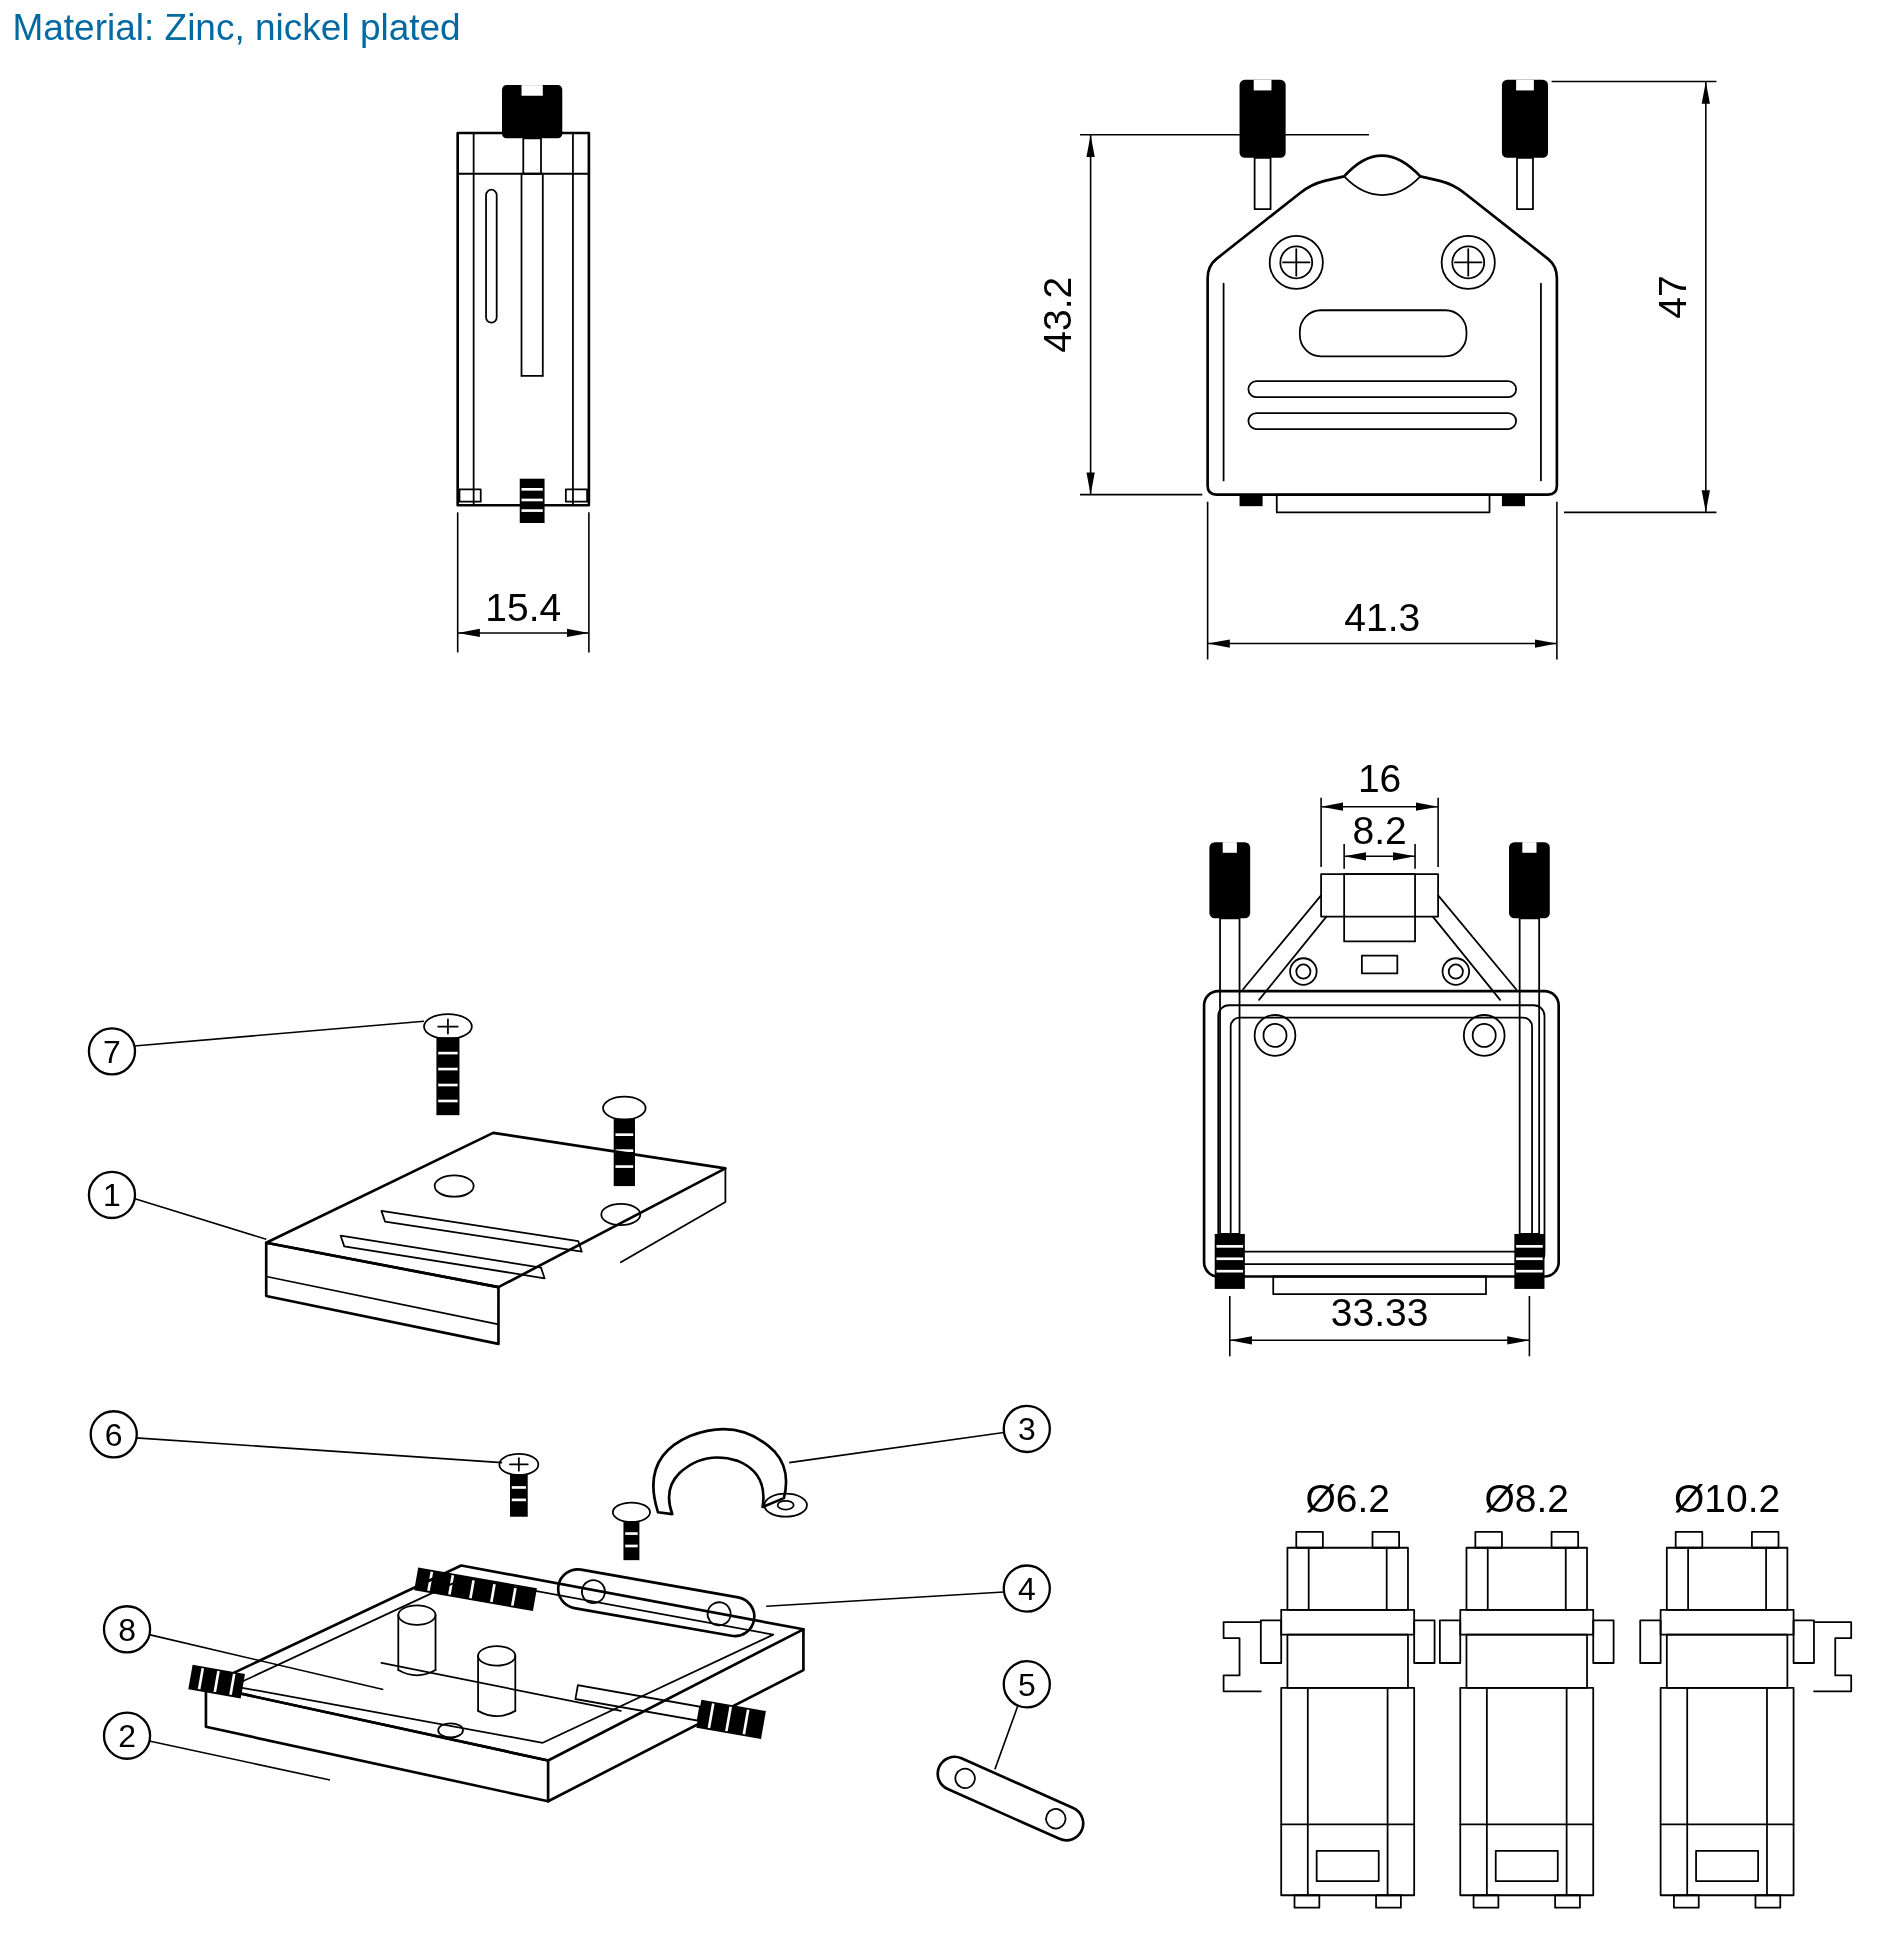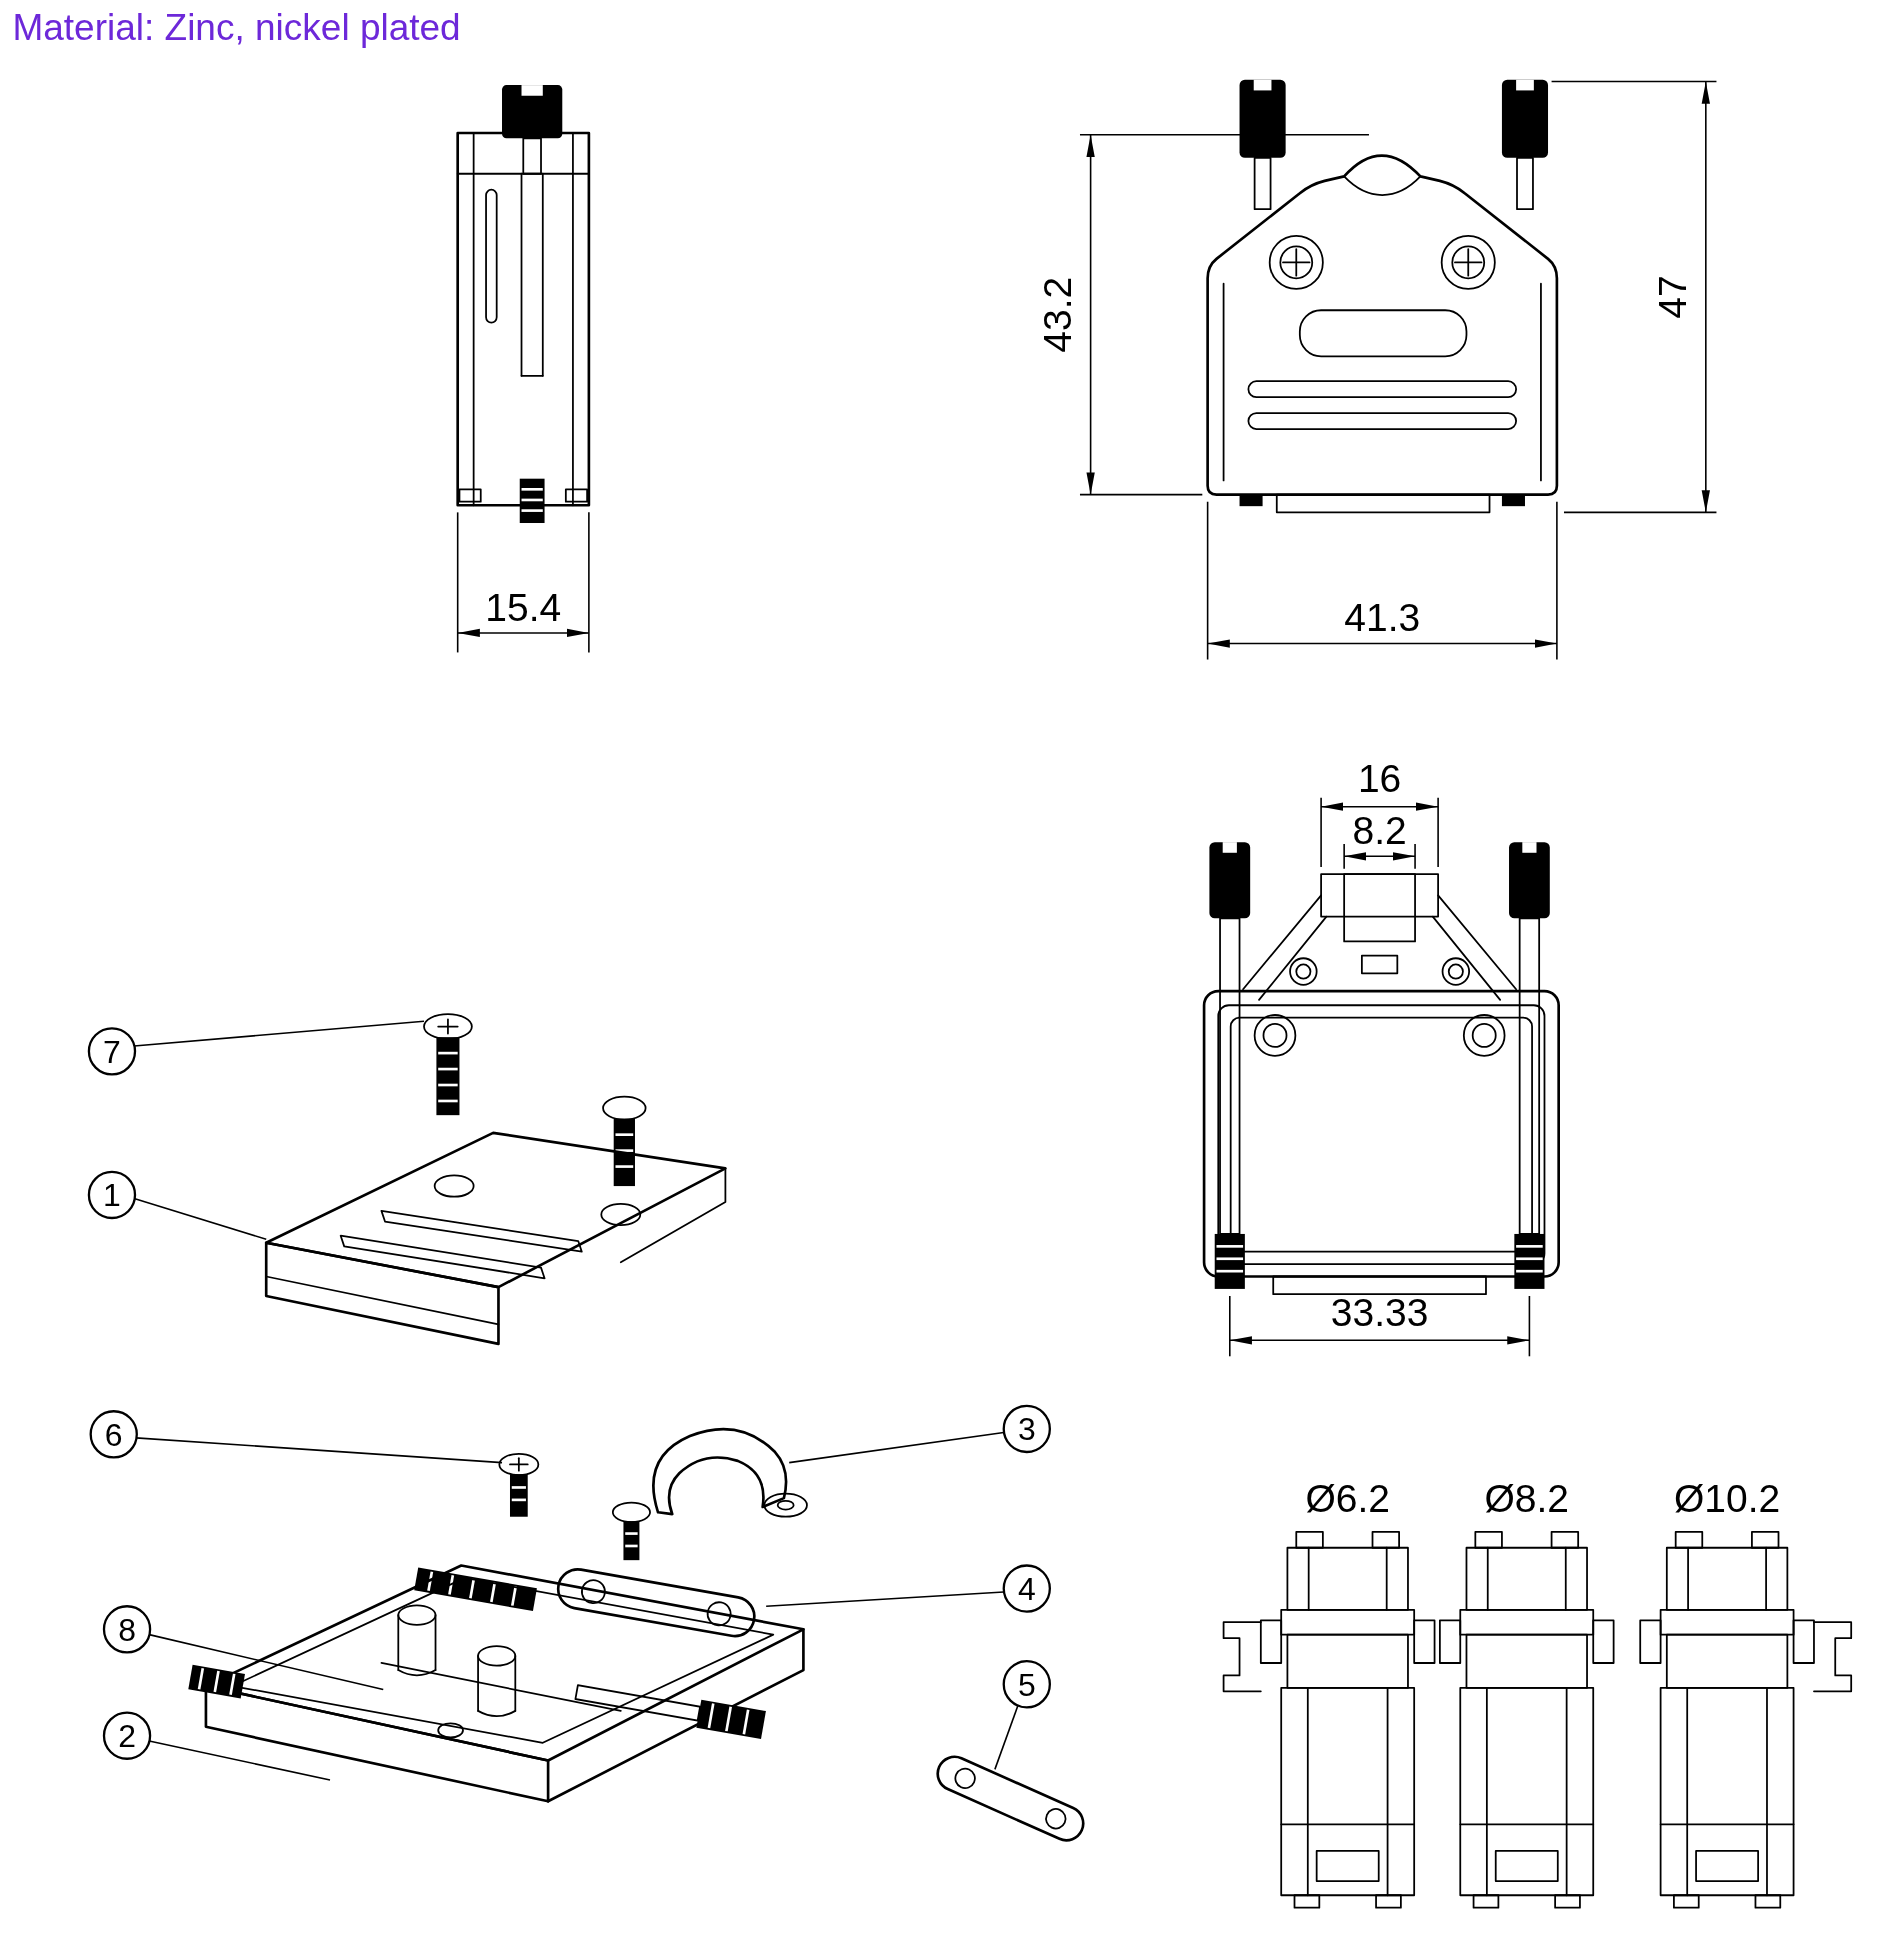--- a/index.html
+++ b/index.html
@@ -1,21 +1,21 @@
 <!DOCTYPE html>
 <html style="font-size:14px"><head>
 <meta charset="utf-8">
 <style>
   * { margin:0; padding:0; box-sizing:border-box; }
   html,body { background:#fff; }
   .page {
     position:relative; width:1902px; height:1944px; background:#fff;
     font-family:"Liberation Sans", sans-serif; color:#000; overflow:hidden;
   }
-  .material-note { position:absolute; left:12.4px; top:7px; font-size:37px; color:#6d28d9; }
+  .material-note { position:absolute; left:12.4px; top:7px; font-size:37px; color:#0369a1; }
   svg.drawing { position:absolute; left:0; top:0; }
   .ln  { fill:none; stroke:#000; stroke-width:3;   stroke-linejoin:round; stroke-linecap:round; }
   .ln2 { fill:none; stroke:#000; stroke-width:2;   stroke-linejoin:round; stroke-linecap:round; }
   .dim { fill:none; stroke:#000; stroke-width:1.8; }
   .blk { fill:#000; stroke:none; }
   .hw  { stroke:#fff; stroke-width:3; fill:none; }
   text.dimtxt  { font-size:44px; fill:#000; stroke:none; }
   text.callout-num { font-size:36px; fill:#000; stroke:none; text-anchor:middle; }
   .co  { fill:#fff; stroke:#000; stroke-width:2.6; }
 </style>

